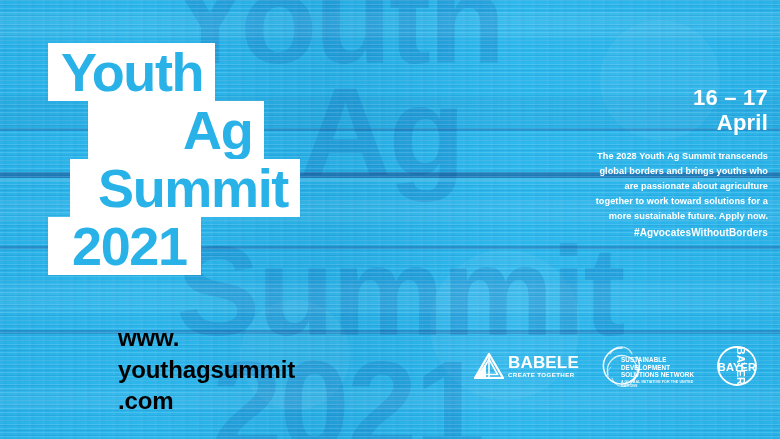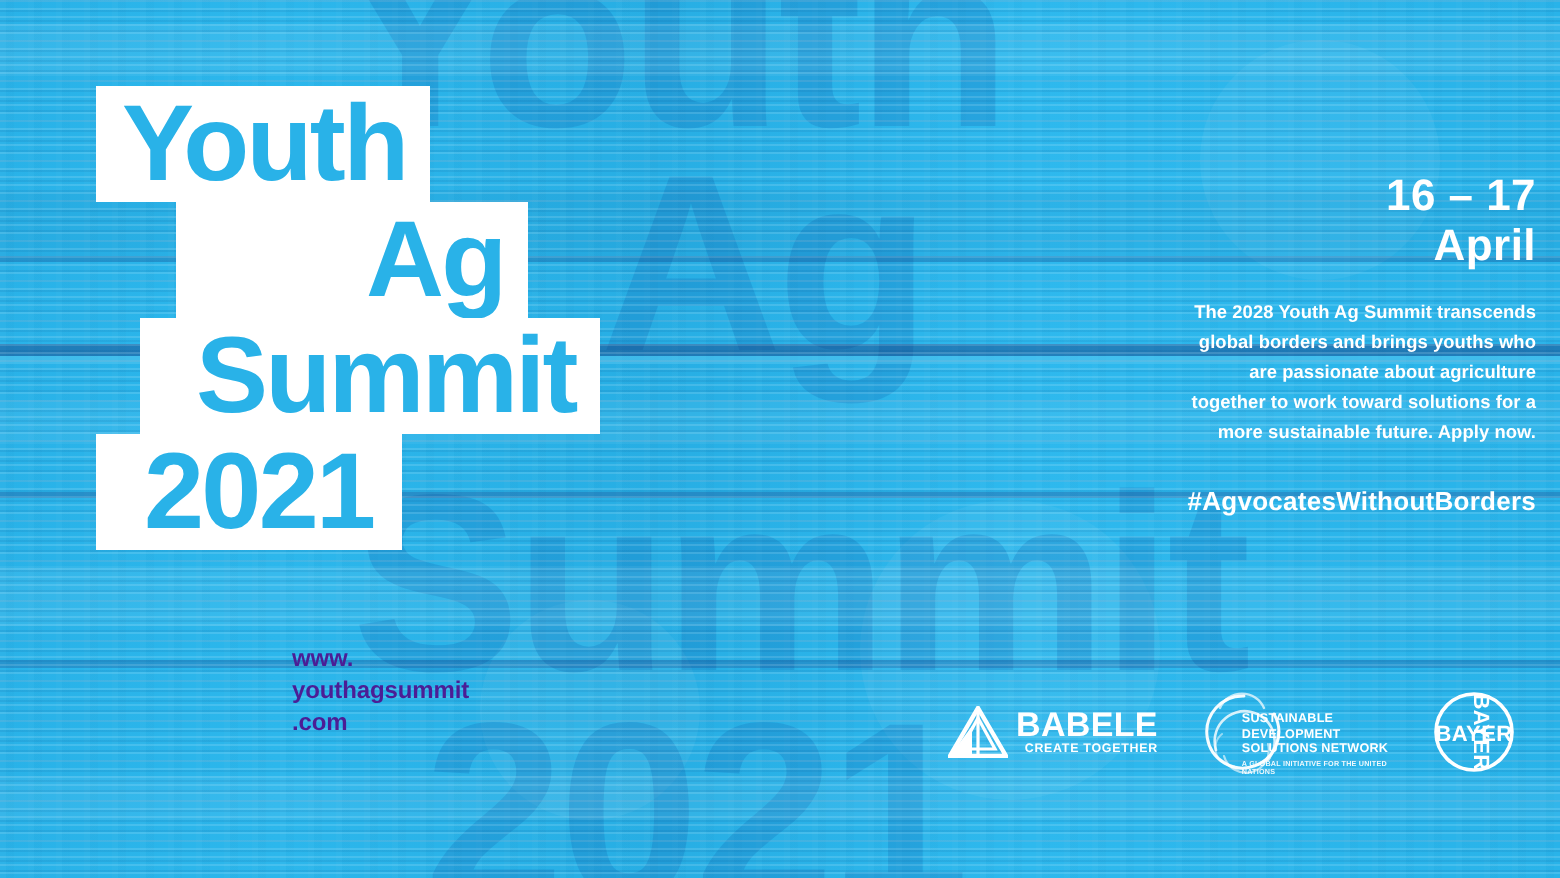--- a/index.html
+++ b/index.html
@@ -112,53 +112,52 @@
   }
   .blurb{
     margin-top:14px;
     font-size:9.2px;
     line-height:1.62;
     font-weight:700;
     letter-spacing:.005em;
     text-align:right;
   }
   .hashtag{
-    margin-top:19px;
-    font-size:13px;
+    margin-top:3px;
+    font-size:10px;
     font-weight:700;
     letter-spacing:.01em;
   }
 
   
   .url{
     position:absolute;
     left:118px; top:322px;
-    color:#4c1d95;
-    font-size:12px;
+    color:#000000;
+    font-size:24px;
     font-weight:700;
     line-height:1.32;
     letter-spacing:-0.005em;
-    margin-left:28px;
   }
 
   
   .partners{
     position:absolute;
     left:474px; top:344px;
     width:284px; height:44px;
     display:flex;
     align-items:center;
     gap:22px;
   }
   .logo{ display:flex; align-items:center; color:#fff; }
 
   
   .babele{ gap:4px; }
   .babele-mark{ width:30px; height:26px; flex:0 0 auto; }
-  .babele-txt{ display:flex; flex-direction:column; line-height:1;align-items:flex-end; }
+  .babele-txt{ display:flex; flex-direction:column; line-height:1; }
   .babele-name{ font-size:17px; font-weight:700; letter-spacing:.01em; }
   .babele-sub{ font-size:6.2px; font-weight:700; letter-spacing:.06em; margin-top:1px; }
 
   
   .sdsn{ position:relative; width:100px; height:42px; }
   .sdsn-rings{ position:absolute; left:0; top:0; }
   .sdsn-txt{
     position:absolute; left:20px; top:11px;
     width:82px; text-align:left; color:#fff; line-height:1.2;
   }

